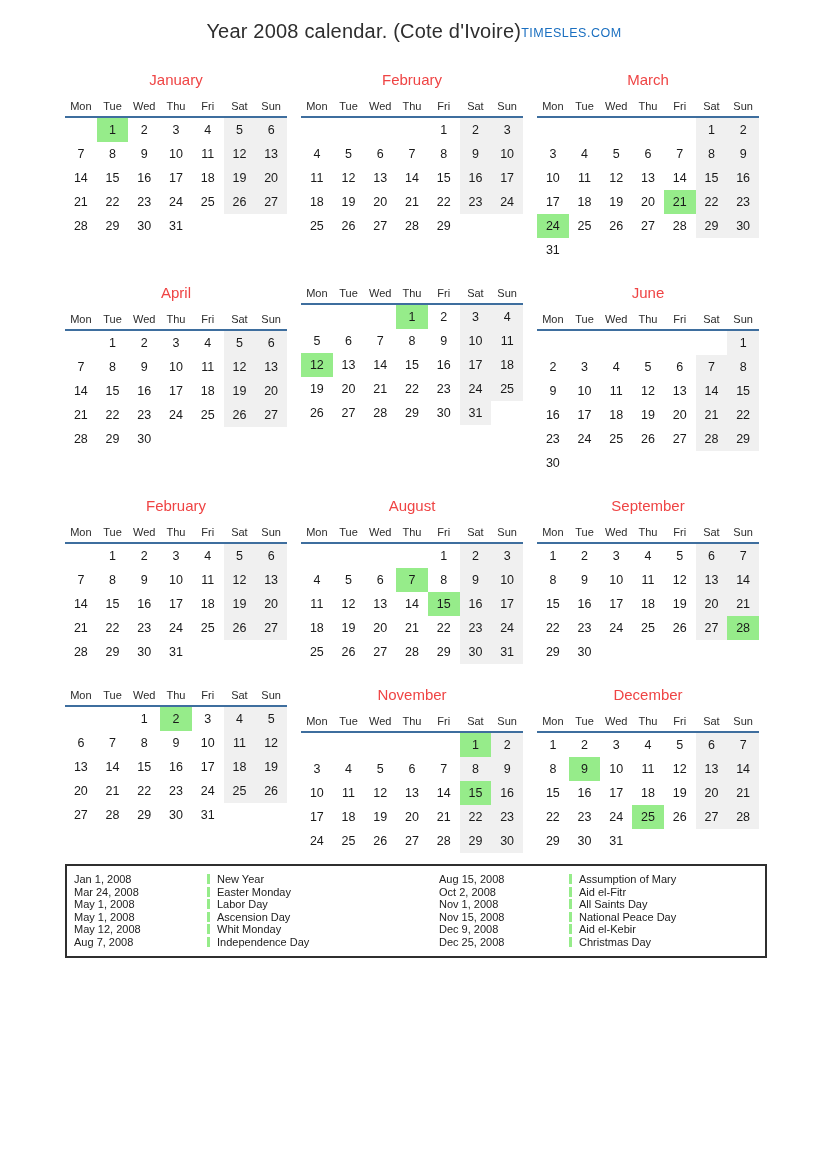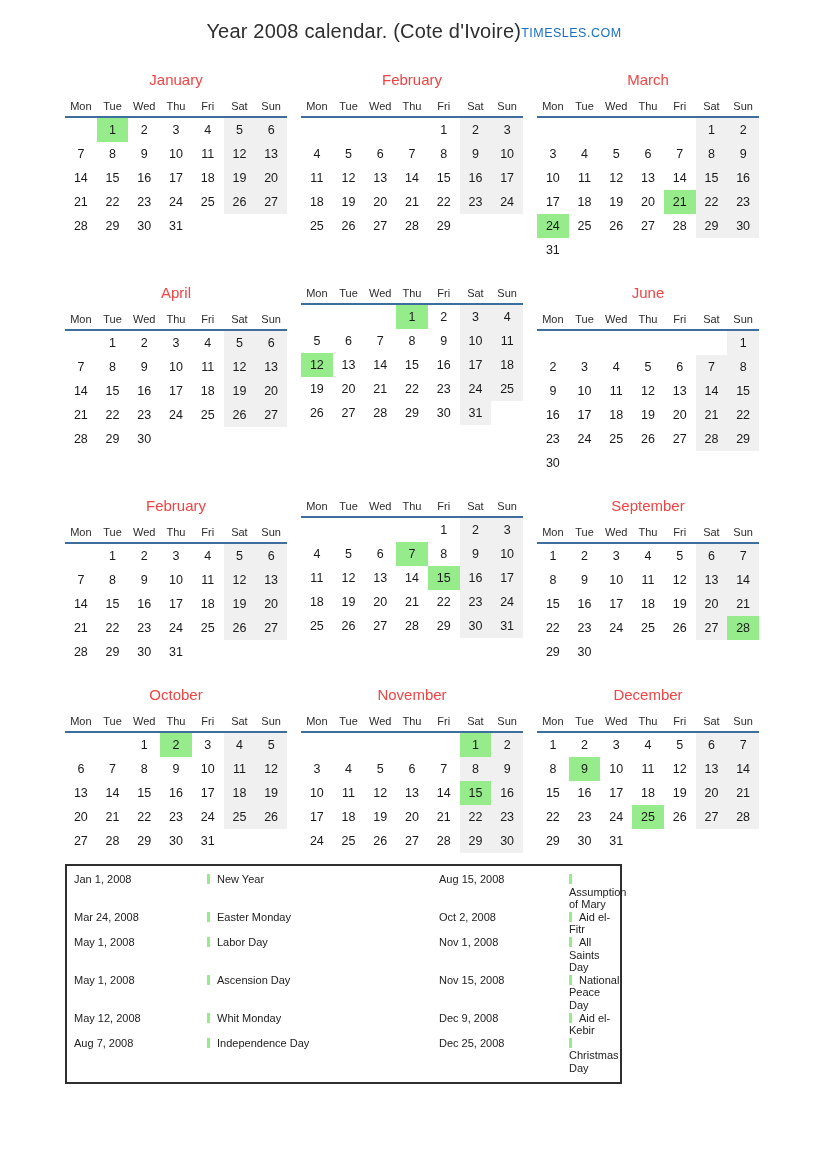--- a/index.html
+++ b/index.html
@@ -43,21 +43,21 @@
   }
   .dcell {
     font-size: 12.5px; color: #1a1a1a; line-height: 24px; height: 24px;
   }
   .dcell.weekend { background: #f0f0f0; }
   .dcell.holiday { background: #96ec8a; }
 
   
   .legend {
     margin: 11px 0 0 5px;
-    width: 557px;
+    width: 702px;
     border: 2px solid #2f2f2f;
     background: #ffffff;
     padding: 7px 0 7px 7px;
   }
   .legend-row {
     display: grid;
     grid-template-columns: 133px 232px 130px 1fr;
     line-height: 12.6px;
   }
   .legend-date { font-size: 11px; color: #222222; }
@@ -487,20 +487,21 @@
           <div class="cell dcell">28</div>
           <div class="cell dcell">29</div>
           <div class="cell dcell">30</div>
           <div class="cell dcell">31</div>
           <div class="cell dcell"></div>
           <div class="cell dcell"></div>
           <div class="cell dcell"></div>
         </div>
       </div>
       <div class="month">
+        <div class="month-title">August</div>
         <div class="week head">
           <div class="cell hcell">Mon</div>
           <div class="cell hcell">Tue</div>
           <div class="cell hcell">Wed</div>
           <div class="cell hcell">Thu</div>
           <div class="cell hcell">Fri</div>
           <div class="cell hcell">Sat</div>
           <div class="cell hcell">Sun</div>
         </div>
         <div class="week">
@@ -600,21 +601,20 @@
           <div class="cell dcell">29</div>
           <div class="cell dcell">30</div>
           <div class="cell dcell"></div>
           <div class="cell dcell"></div>
           <div class="cell dcell"></div>
           <div class="cell dcell"></div>
           <div class="cell dcell"></div>
         </div>
       </div>
       <div class="month">
-        <div class="month-title">October</div>
         <div class="week head">
           <div class="cell hcell">Mon</div>
           <div class="cell hcell">Tue</div>
           <div class="cell hcell">Wed</div>
           <div class="cell hcell">Thu</div>
           <div class="cell hcell">Fri</div>
           <div class="cell hcell">Sat</div>
           <div class="cell hcell">Sun</div>
         </div>
         <div class="week">

